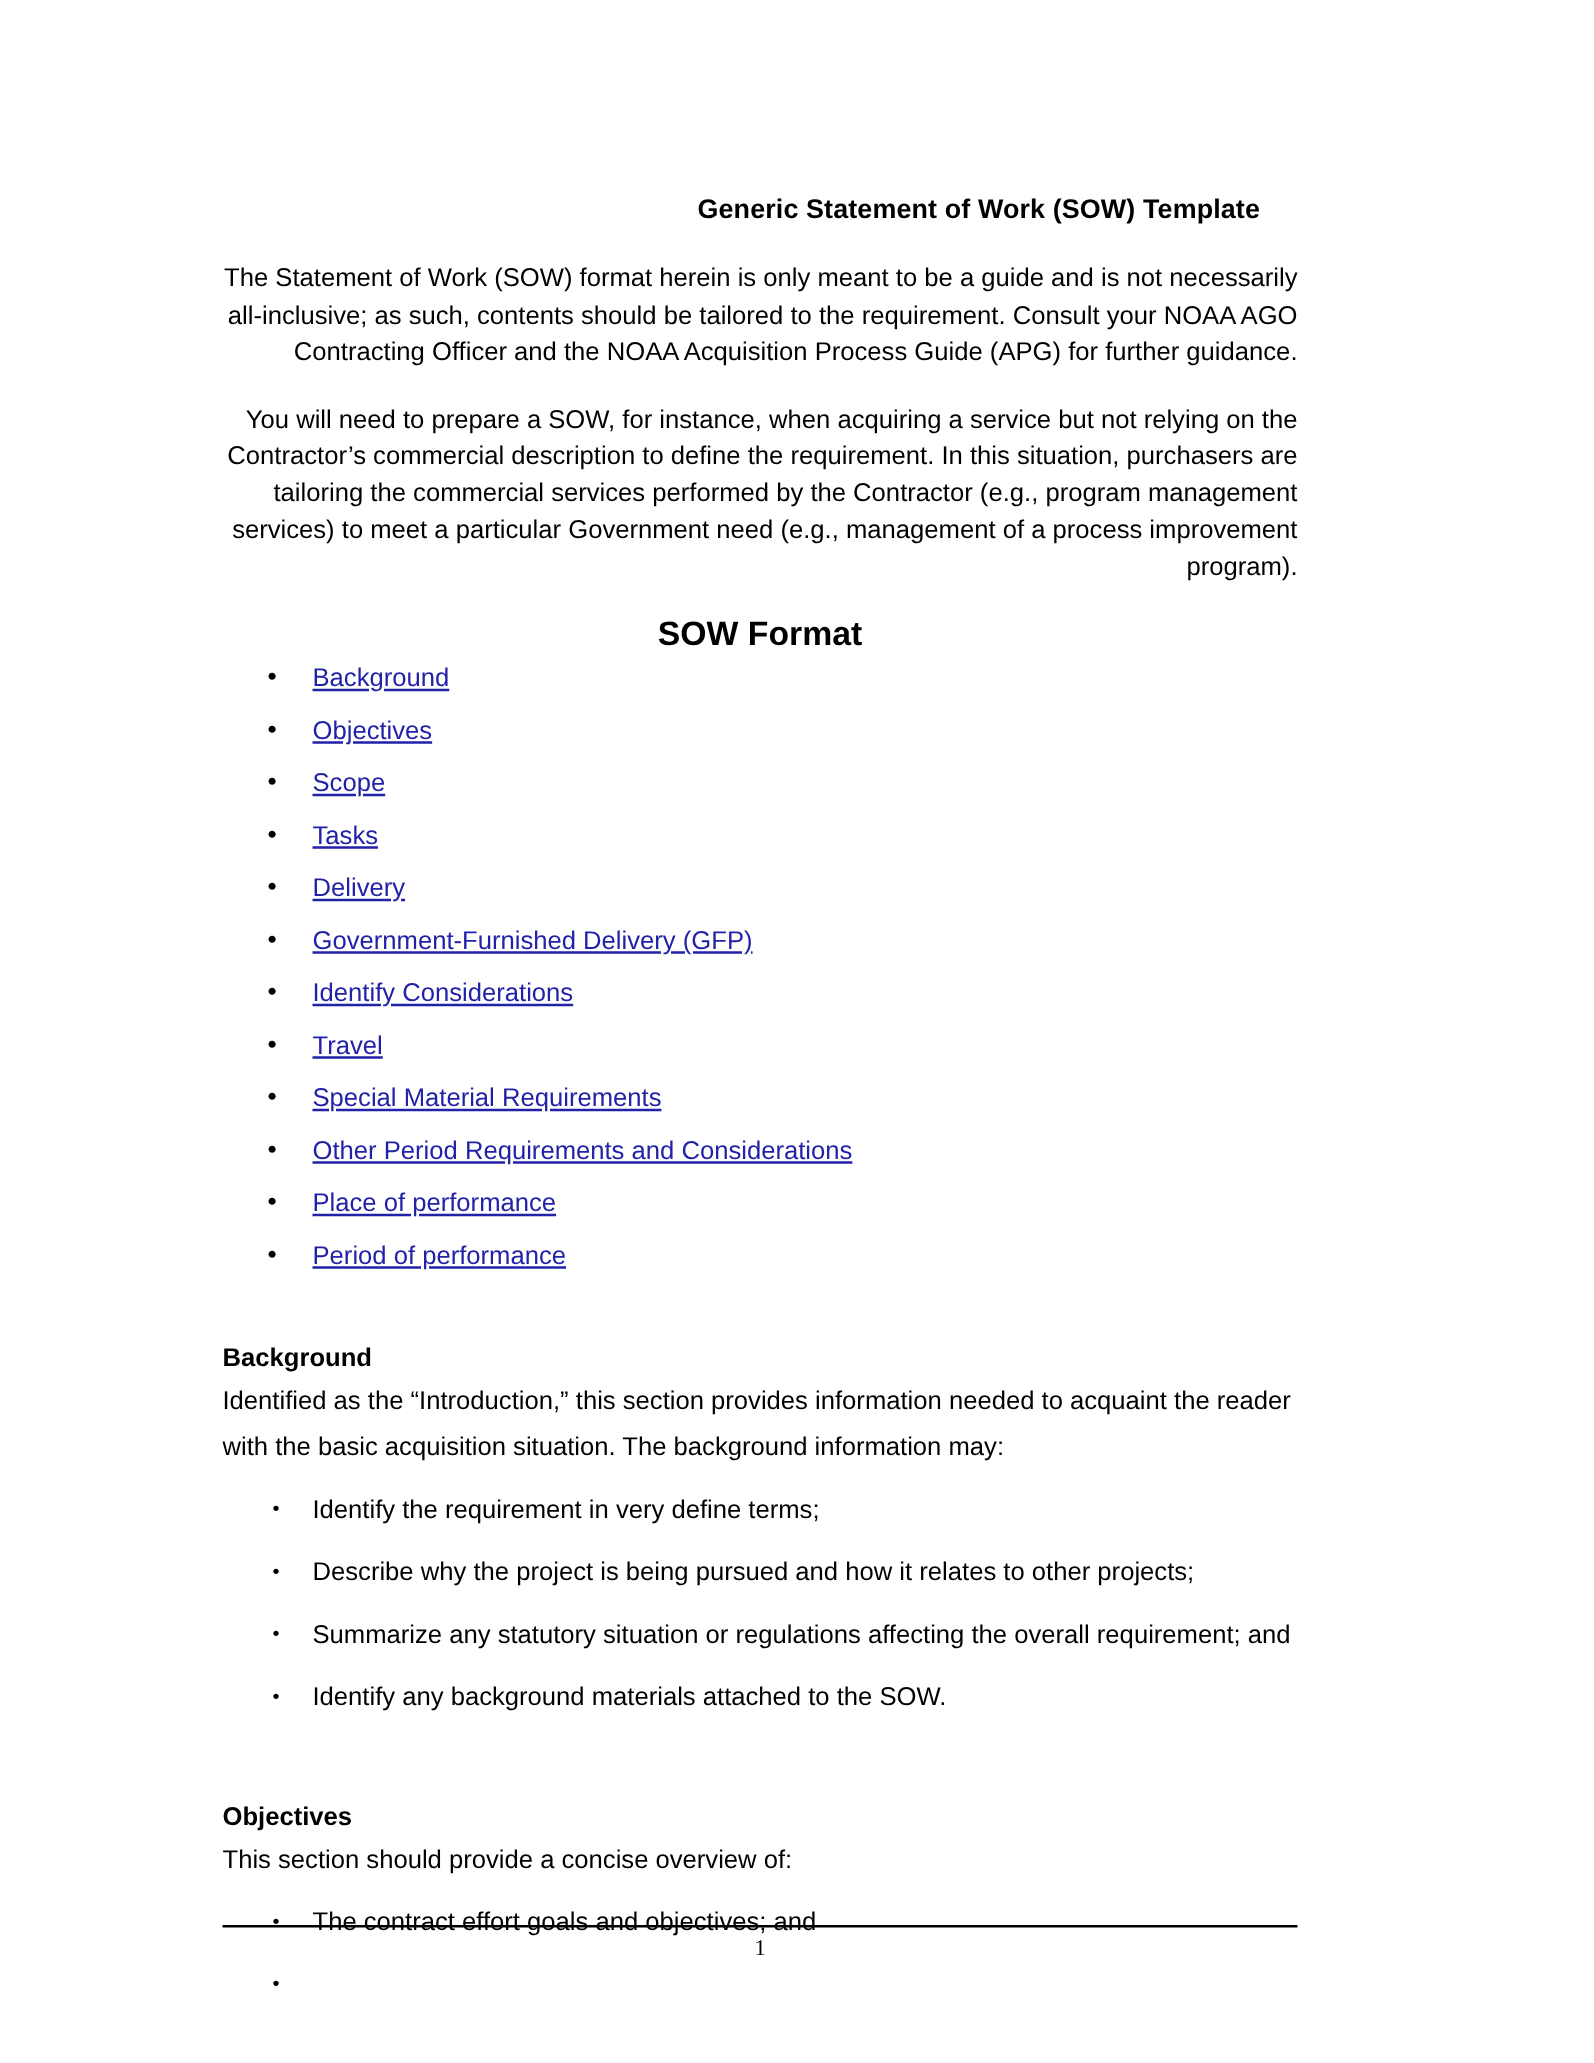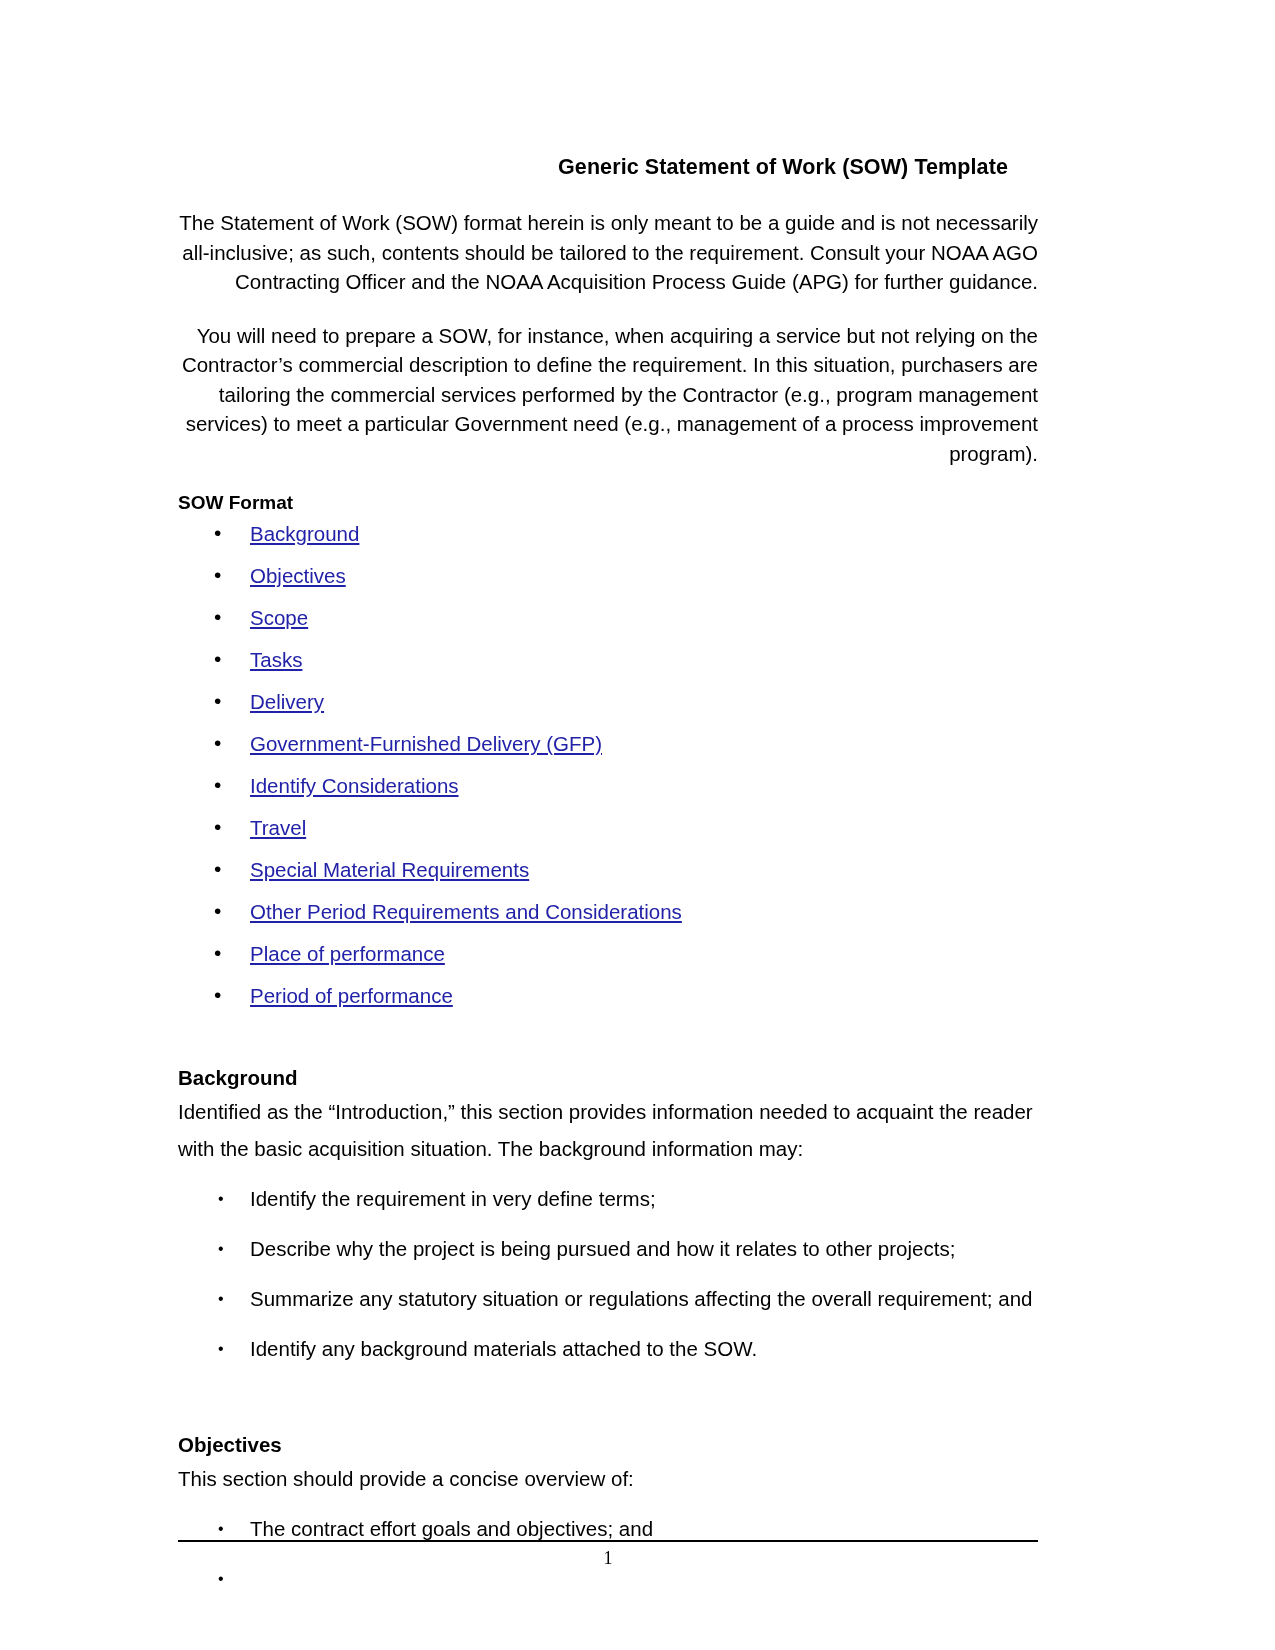--- a/index.html
+++ b/index.html
@@ -37,23 +37,24 @@
     margin: 0 0 24px 0;
     text-align: right;
   }
   h2.section-head {
     font-size: 20.5px;
     font-weight: bold;
     margin: 0 0 2px 0;
     line-height: 27px;
   }
   .sow-format-head {
-    font-size: 19px;
+    font-size: 27px;
     font-weight: bold;
     margin: 0 0 6px 0;
+    text-align: center;
   }
   ul.bullets {
     list-style: none;
     margin: 0;
     padding: 0;
   }
   ul.bullets > li {
     position: relative;
     font-size: 20.5px;
     line-height: 28px;

